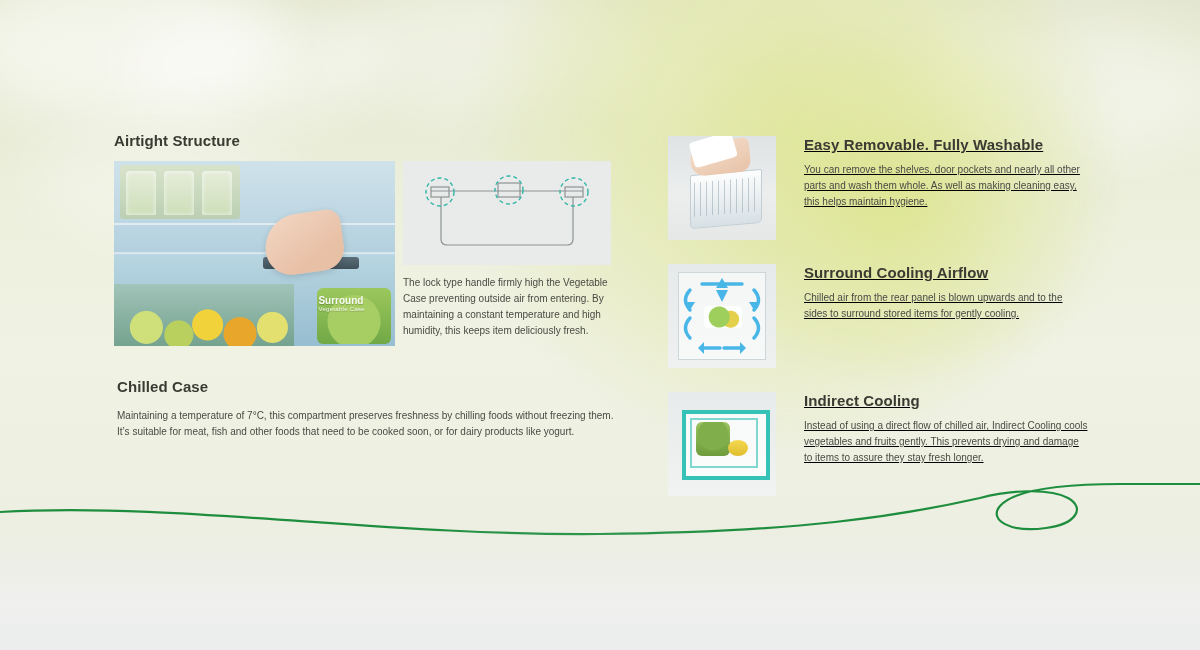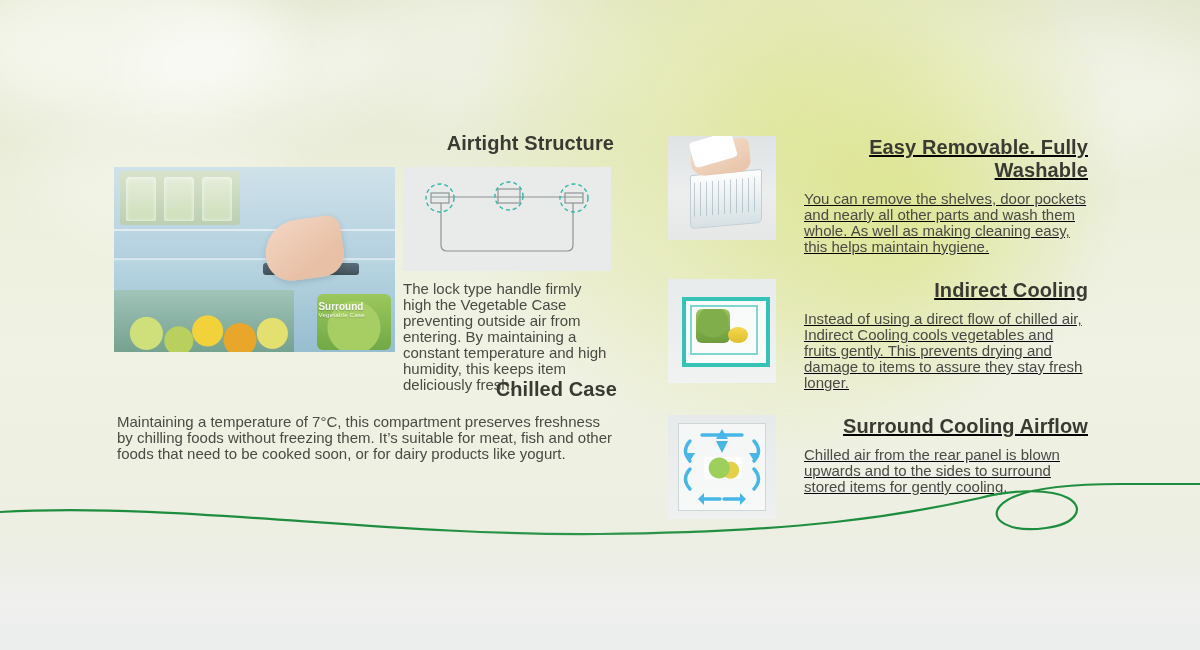--- a/index.html
+++ b/index.html
@@ -68,28 +68,27 @@
     position: absolute;
     left: 0; bottom: 90px;
     width: 1200px; height: 120px;
     pointer-events: none;
   }
 
   
   .content { position: absolute; inset: 0; }
 
   .h-title {
-    font-size: 20px;
+    font-size: 15px;
     font-weight: bold;
     color: #3a3a32;
     letter-spacing: .1px;
-    text-align: right;
   }
   .body-text {
-    font-size: 15px;
+    font-size: 10px;
     line-height: 16px;
     color: #4a4a44;
   }
 
   
   .left-col { position: absolute; left: 114px; top: 132px; width: 500px; }
   .airtight-title { margin: 0 0 12px 0; }
   .airtight-row { display: flex; align-items: flex-start; }
 
   .photo-fridge {
@@ -270,34 +269,20 @@
           <div class="t1-bg"></div>
           <div class="t1-basket"></div>
           <div class="t1-lines"></div>
           <div class="t1-hand">
             <div class="t1-arm"></div>
           </div>
         </div>
         <div class="feature-text">
           <div class="h-title">Easy Removable. Fully Washable</div>
           <div class="body-text">You can remove the shelves, door pockets and nearly all other parts and wash them whole. As well as making cleaning easy, this helps maintain hygiene.</div>
-        </div>
-      </div>
-
-      <div class="feature">
-        <div class="thumb">
-          <div class="t3-bg"></div>
-          <div class="t3-box"></div>
-          <div class="t3-inner"></div>
-          <div class="t3-broccoli"></div>
-          <div class="t3-lemon"></div>
-        </div>
-        <div class="feature-text">
-          <div class="h-title">Indirect Cooling</div>
-          <div class="body-text">Instead of using a direct flow of chilled air, Indirect Cooling cools vegetables and fruits gently. This prevents drying and damage to items to assure they stay fresh longer.</div>
         </div>
       </div>
 
       <div class="feature">
         <div class="thumb">
           <div class="t2-bg"></div>
           <div class="t2-panel"></div>
           <svg width="108" height="104" viewBox="0 0 108 104" style="position:absolute;inset:0">
             <g stroke="#49b6e8" stroke-width="3.4" fill="none" stroke-linecap="round">
               <path d="M22 26 q-9 10 0 20"></path>
@@ -319,20 +304,34 @@
             </g>
           </svg>
           <div class="t2-veg"></div>
         </div>
         <div class="feature-text">
           <div class="h-title">Surround Cooling Airflow</div>
           <div class="body-text">Chilled air from the rear panel is blown upwards and to the sides to surround stored items for gently cooling.</div>
         </div>
       </div>
 
+      <div class="feature">
+        <div class="thumb">
+          <div class="t3-bg"></div>
+          <div class="t3-box"></div>
+          <div class="t3-inner"></div>
+          <div class="t3-broccoli"></div>
+          <div class="t3-lemon"></div>
+        </div>
+        <div class="feature-text">
+          <div class="h-title">Indirect Cooling</div>
+          <div class="body-text">Instead of using a direct flow of chilled air, Indirect Cooling cools vegetables and fruits gently. This prevents drying and damage to items to assure they stay fresh longer.</div>
+        </div>
+      </div>
+
     </div>
   </div>
 
   <svg class="wave" viewBox="0 0 1200 120" preserveAspectRatio="none">
     <path d="M0 72 C 180 62, 380 96, 600 94 C 800 92, 900 76, 980 58 C 1010 50, 1050 48, 1068 58 C 1086 68, 1076 84, 1046 88 C 1010 93, 988 80, 1000 66 C 1016 48, 1070 44, 1120 44 L 1200 44" fill="none" stroke="#1e8e3e" stroke-width="2.2"></path>
   </svg>
 
   <div class="bottom-fade"></div>
   <div class="bottom-strip"></div>
 </div>

